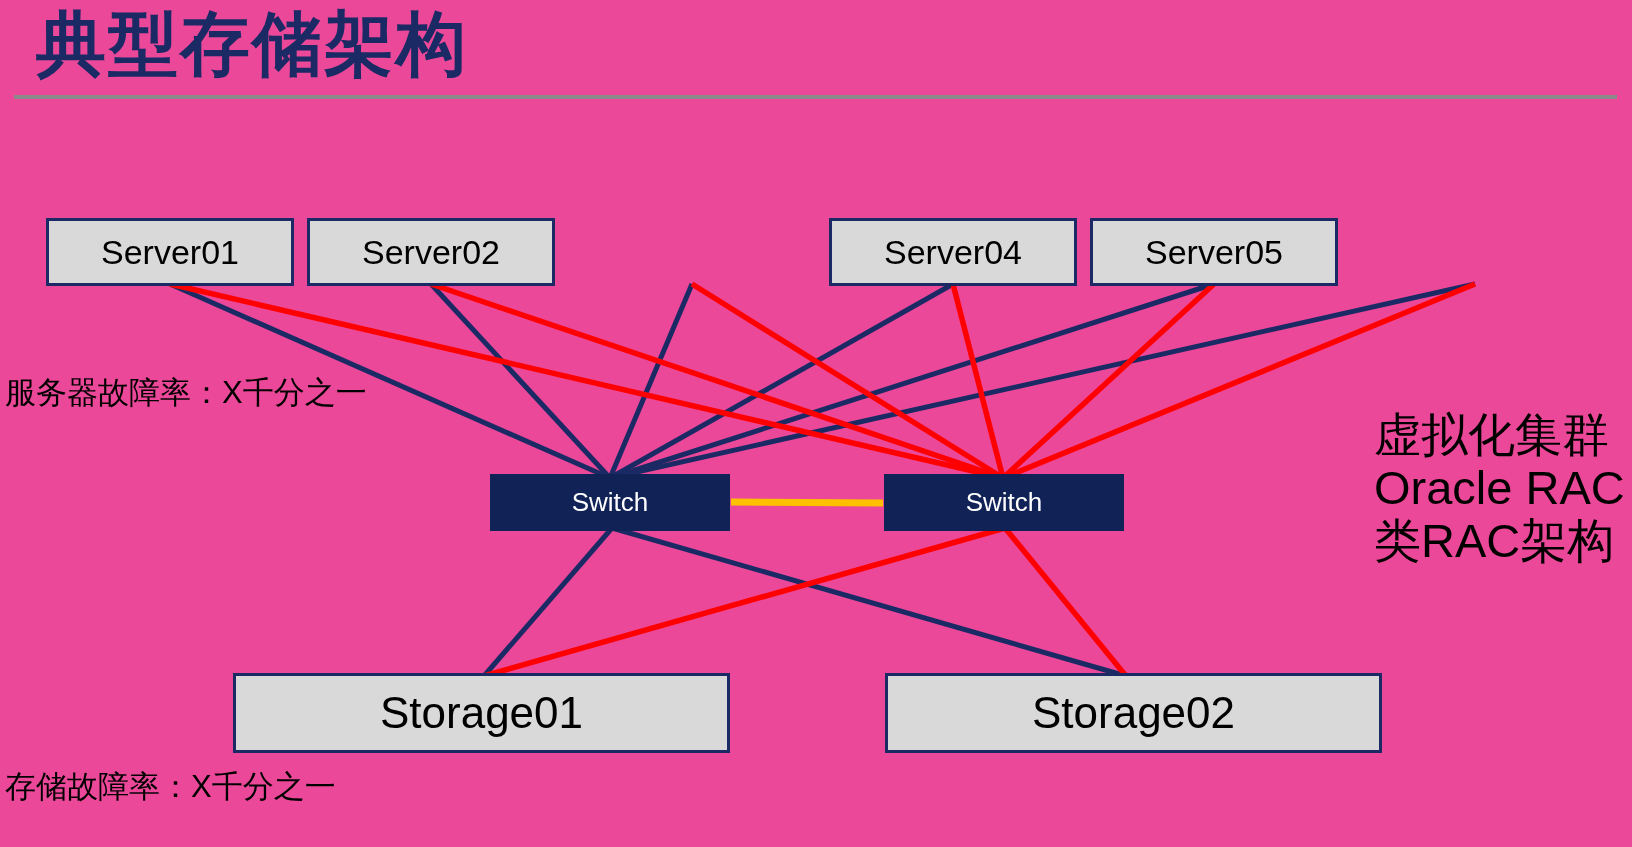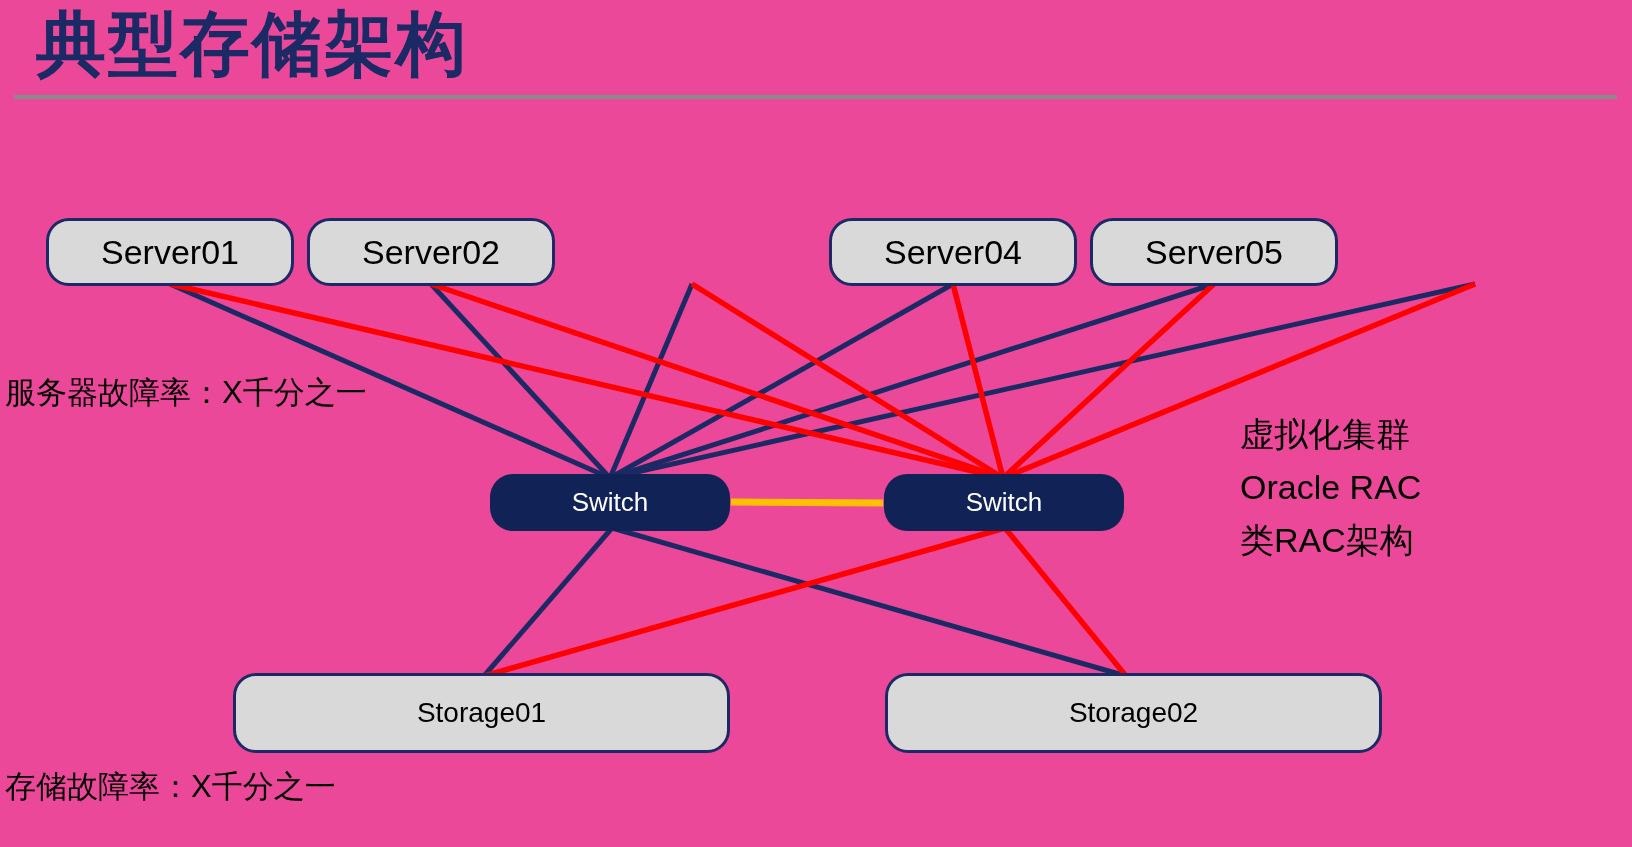--- a/index.html
+++ b/index.html
@@ -22,49 +22,48 @@
   #title-divider{
     left:14px;top:95px;width:1603px;height:4px;
     background:var(--divider,#8A8A8A);
   }
   #edge-layer{left:0;top:0;z-index:1;}
   .node{
     box-sizing:border-box;
     display:flex;align-items:center;justify-content:center;
     z-index:2;
     white-space:nowrap;
-    border-radius:23px;
   }
   .server{
     width:248px;height:68px;top:218px;
     background:var(--box-fill,#D9D9D9);
     border:3px solid var(--navy,#1B2A64);
     font-size:34px;color:var(--text,#000);
   }
   .switch{
     width:240px;height:57px;top:474px;
     background:var(--switch-fill,#112257);
     color:var(--switch-text,#fff);
     font-size:26px;
   }
   .storage{
     width:497px;height:80px;top:673px;
     background:var(--box-fill,#D9D9D9);
     border:3px solid var(--navy,#1B2A64);
-    font-size:28px;color:var(--text,#000);
+    font-size:44px;color:var(--text,#000);
   }
   .annotation{
     font-size:31px;color:var(--text,#000);
     white-space:nowrap;z-index:3;text-align:right;
   }
   #server-failure-note{left:5px;top:372px;}
   #storage-failure-note{left:5px;top:766px;}
   #right-note{
-    left:1240px;top:408px;
-    font-size:34px;line-height:53px;
+    left:1374px;top:408px;
+    font-size:47px;line-height:53px;
     color:var(--text,#000);
     z-index:3;white-space:nowrap;
   }
 </style>
 </head>
 <body>
 
 <div id="canvas" style="--navy: #1B2A64; --switch-fill: #112257; --box-fill: #D9D9D9; --divider: #8A8A8A; --text: #000000; --switch-text: #FFFFFF;">
 
   <div id="page-title" class="abs">典型存储架构</div>

